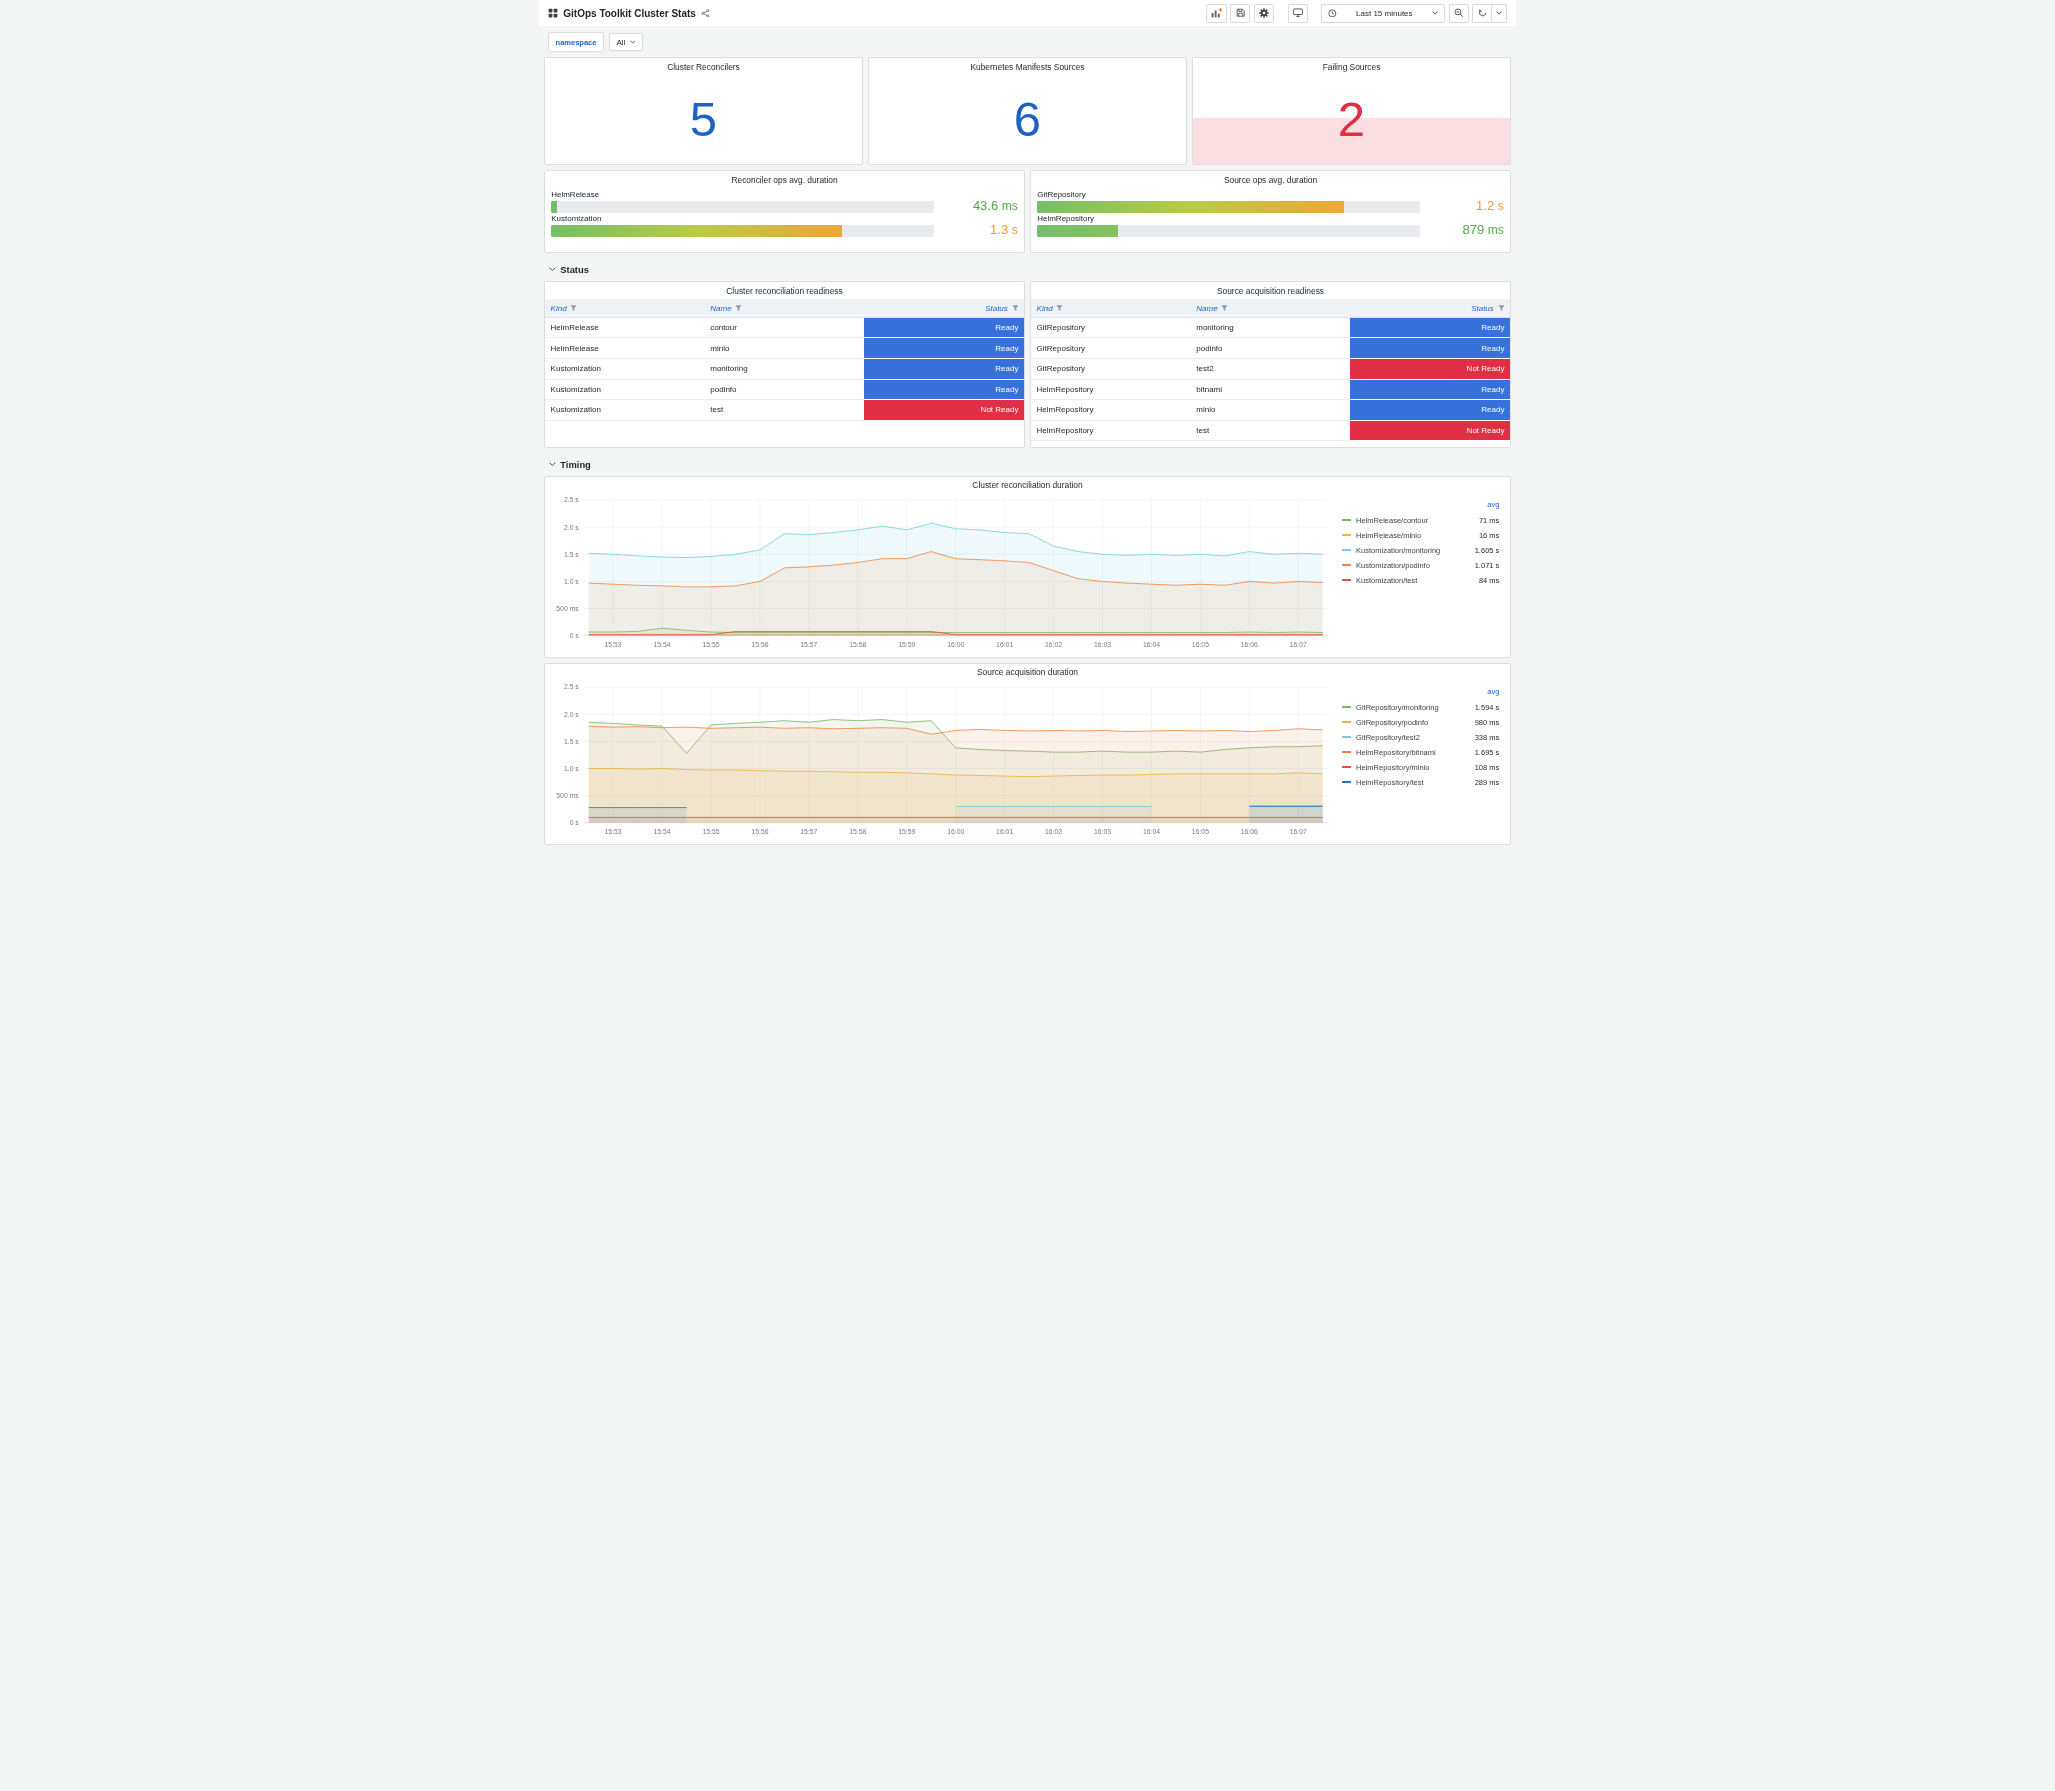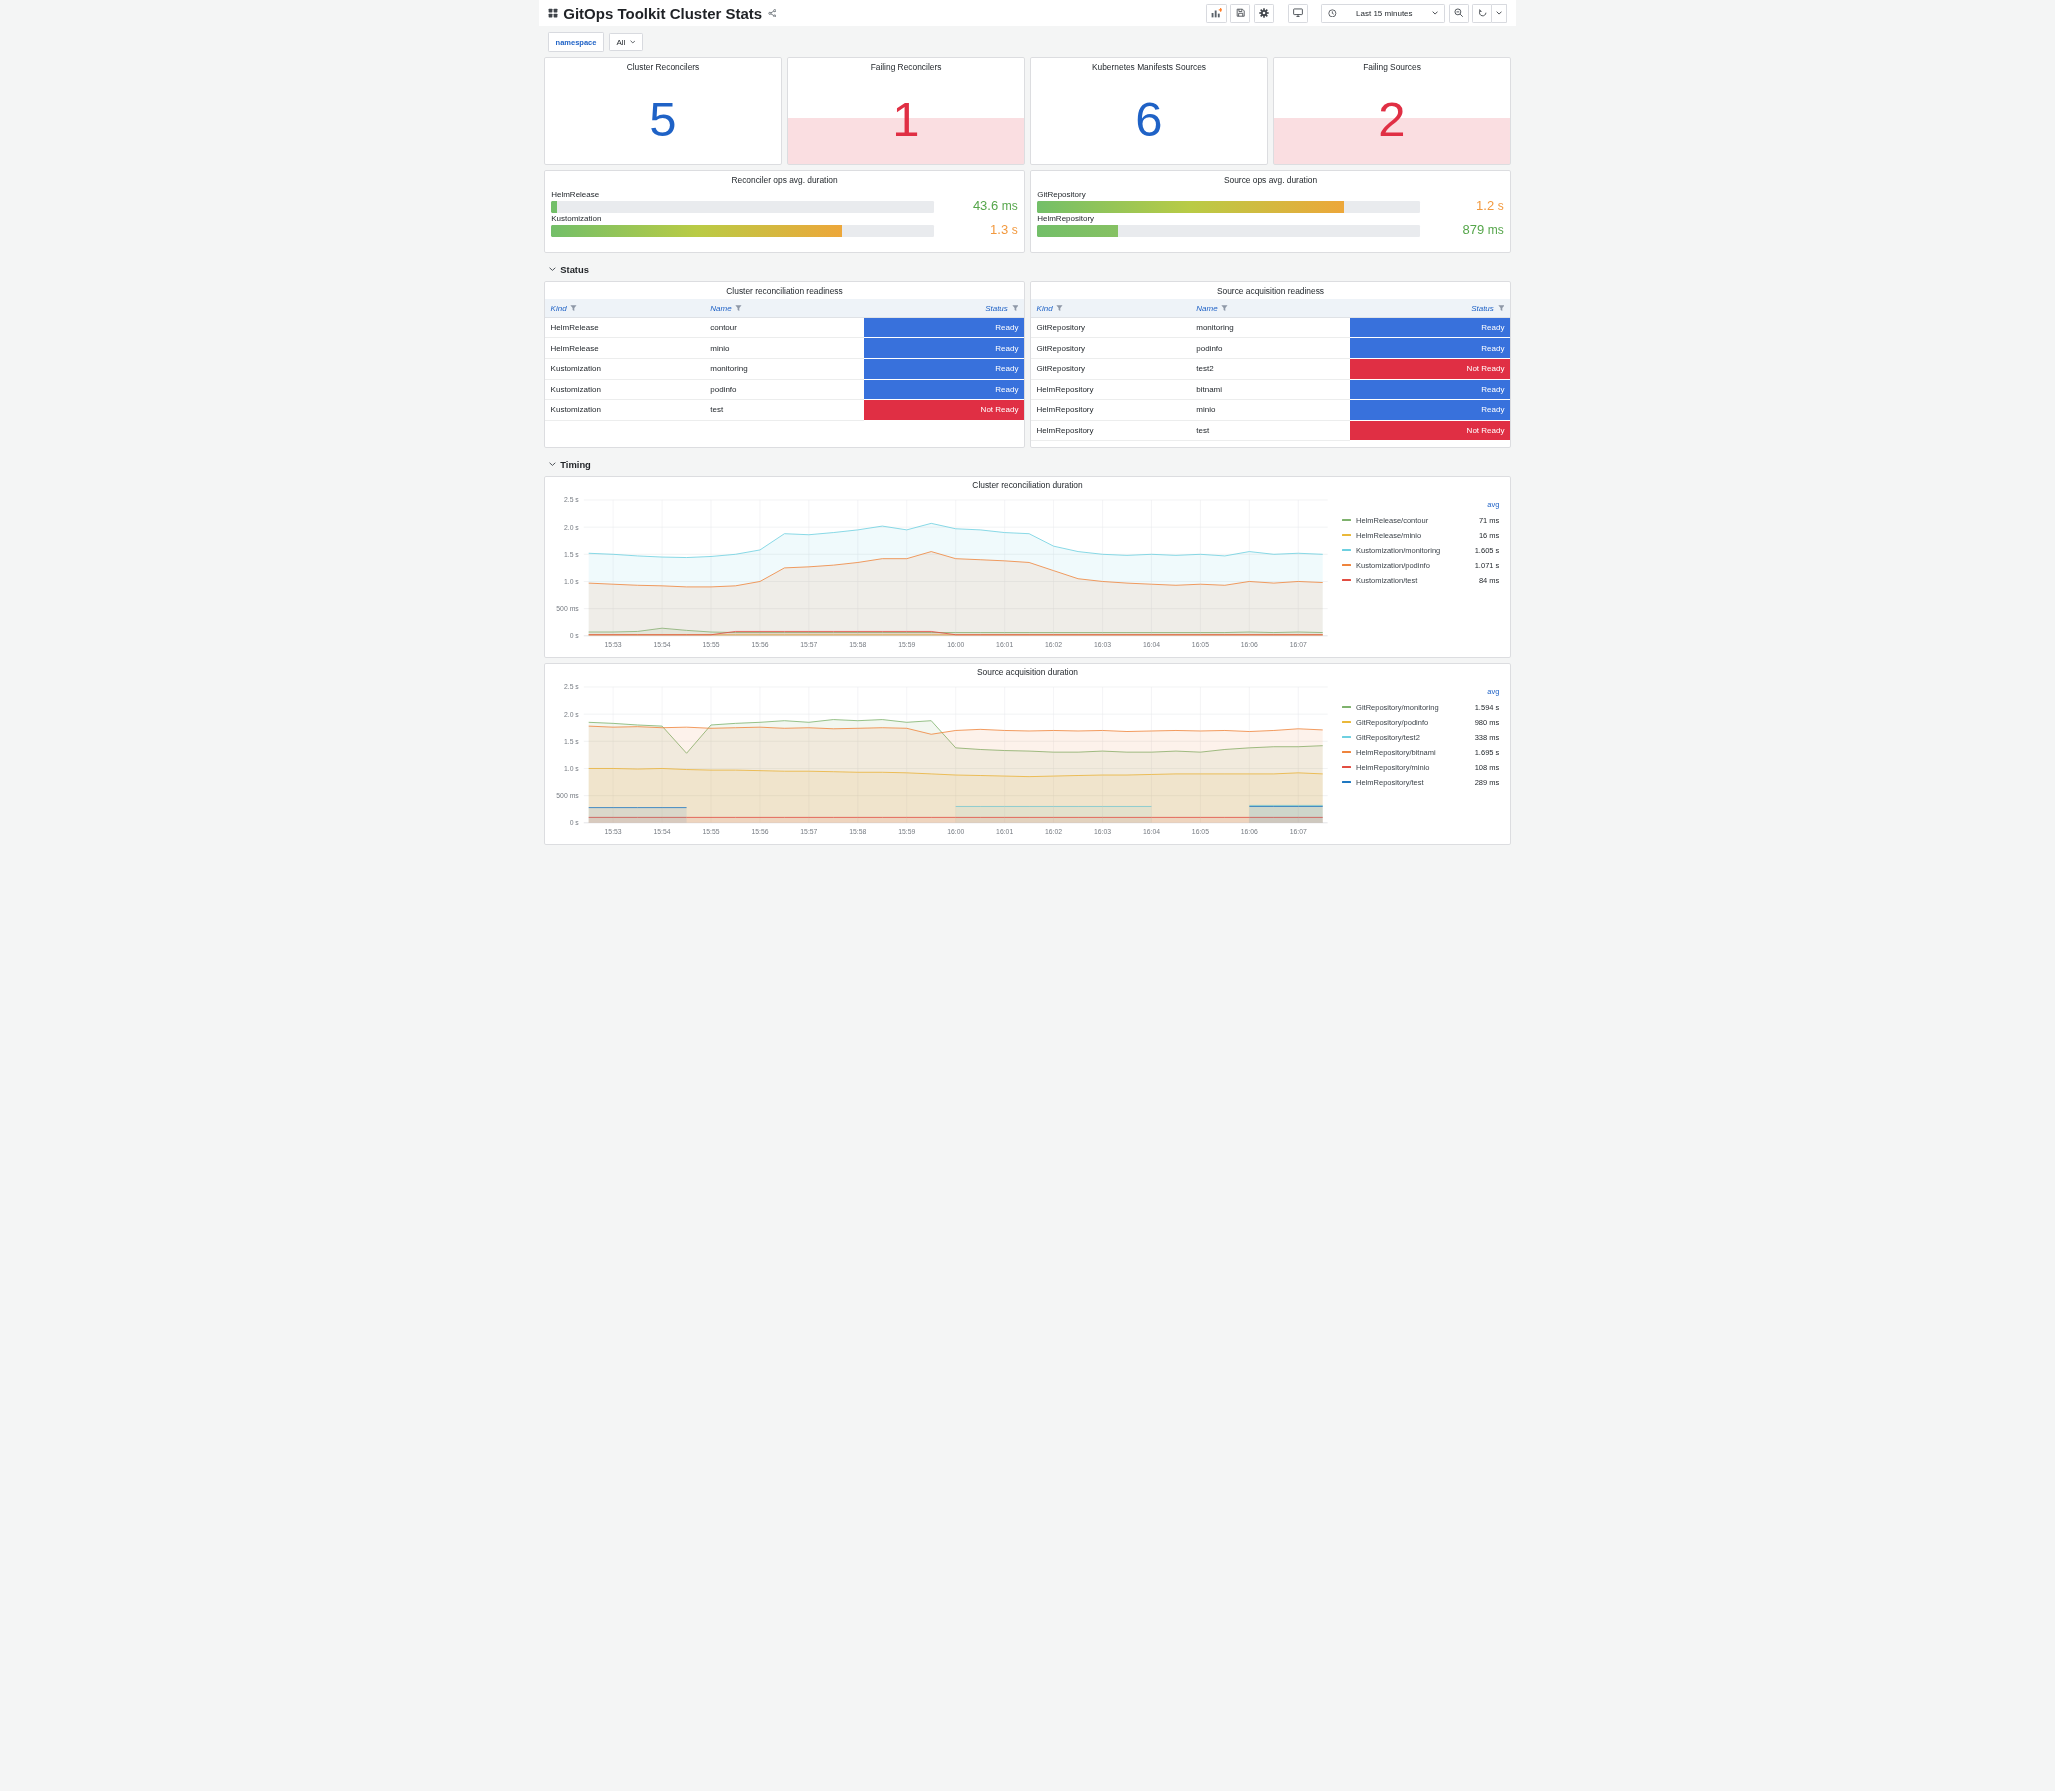--- a/index.html
+++ b/index.html
@@ -2,21 +2,21 @@
 <html style="font-size:10px"><head>
 <meta charset="utf-8">
 <style>
   * { box-sizing: border-box; margin: 0; padding: 0; }
   html,body { background:#f4f5f5; font-family:"Liberation Sans","DejaVu Sans",sans-serif; color:#24292e; }
   .page { width:977px; margin:0 auto; padding-bottom:6.2px; }
 
   
   .topbar { background:#fff; height:26px; display:flex; align-items:center; justify-content:space-between; padding:0 8.7px; }
   .topbar-left { display:flex; align-items:center; gap:5.6px; }
-  .dash-title { font-size:15px; font-weight:600; color:#1f2226; }
+  .dash-title { font-size:10px; font-weight:600; color:#1f2226; }
   .topbar-right { display:flex; align-items:center; gap:3.7px; }
   .icon-btn { height:19px; min-width:20px; border:0.6px solid #d8dadf; border-radius:1.2px; background:#fff; display:flex; align-items:center; justify-content:center; cursor:pointer; padding:0 3.7px; }
   .btn-gap { width:6.2px; }
   .timepicker { height:19px; border:0.6px solid #d8dadf; border-radius:1.2px; background:#fff; display:flex; align-items:center; gap:19px; padding:0 6.2px; font-size:8px; font-weight:500; cursor:pointer; }
   .split { display:flex; }
   .split .icon-btn:first-child { border-radius:1.2px 0 0 1.2px; }
   .split .icon-btn:last-child { border-left:none; min-width:15px; border-radius:0 1.2px 1.2px 0; }
 
   
   .varbar { display:flex; align-items:center; gap:5px; padding:6.2px 8.7px 5px 8.7px; }
@@ -208,27 +208,20 @@
     </span>
   </div>
 
   <div class="content">
 
     <div class="row">
       <div class="panel stat stat-ok">
         <div class="panel-title">Cluster Reconcilers</div>
         <div class="stat-area">
           <div class="stat-value" style="color: rgb(31, 98, 198);">5</div>
-          </div>
-      </div>
-      <div class="panel stat stat-alert">
-        <div class="panel-title">Failing Reconcilers</div>
-        <div class="stat-area">
-            <div class="spark" style="background: rgba(224, 47, 68, 0.16);"></div>
-          <div class="stat-value" style="color: rgb(224, 47, 68);">1</div>
           </div>
       </div>
       <div class="panel stat stat-ok">
         <div class="panel-title">Kubernetes Manifests Sources</div>
         <div class="stat-area">
           <div class="stat-value" style="color: rgb(31, 98, 198);">6</div>
           </div>
       </div>
       <div class="panel stat stat-alert">
         <div class="panel-title">Failing Sources</div>

